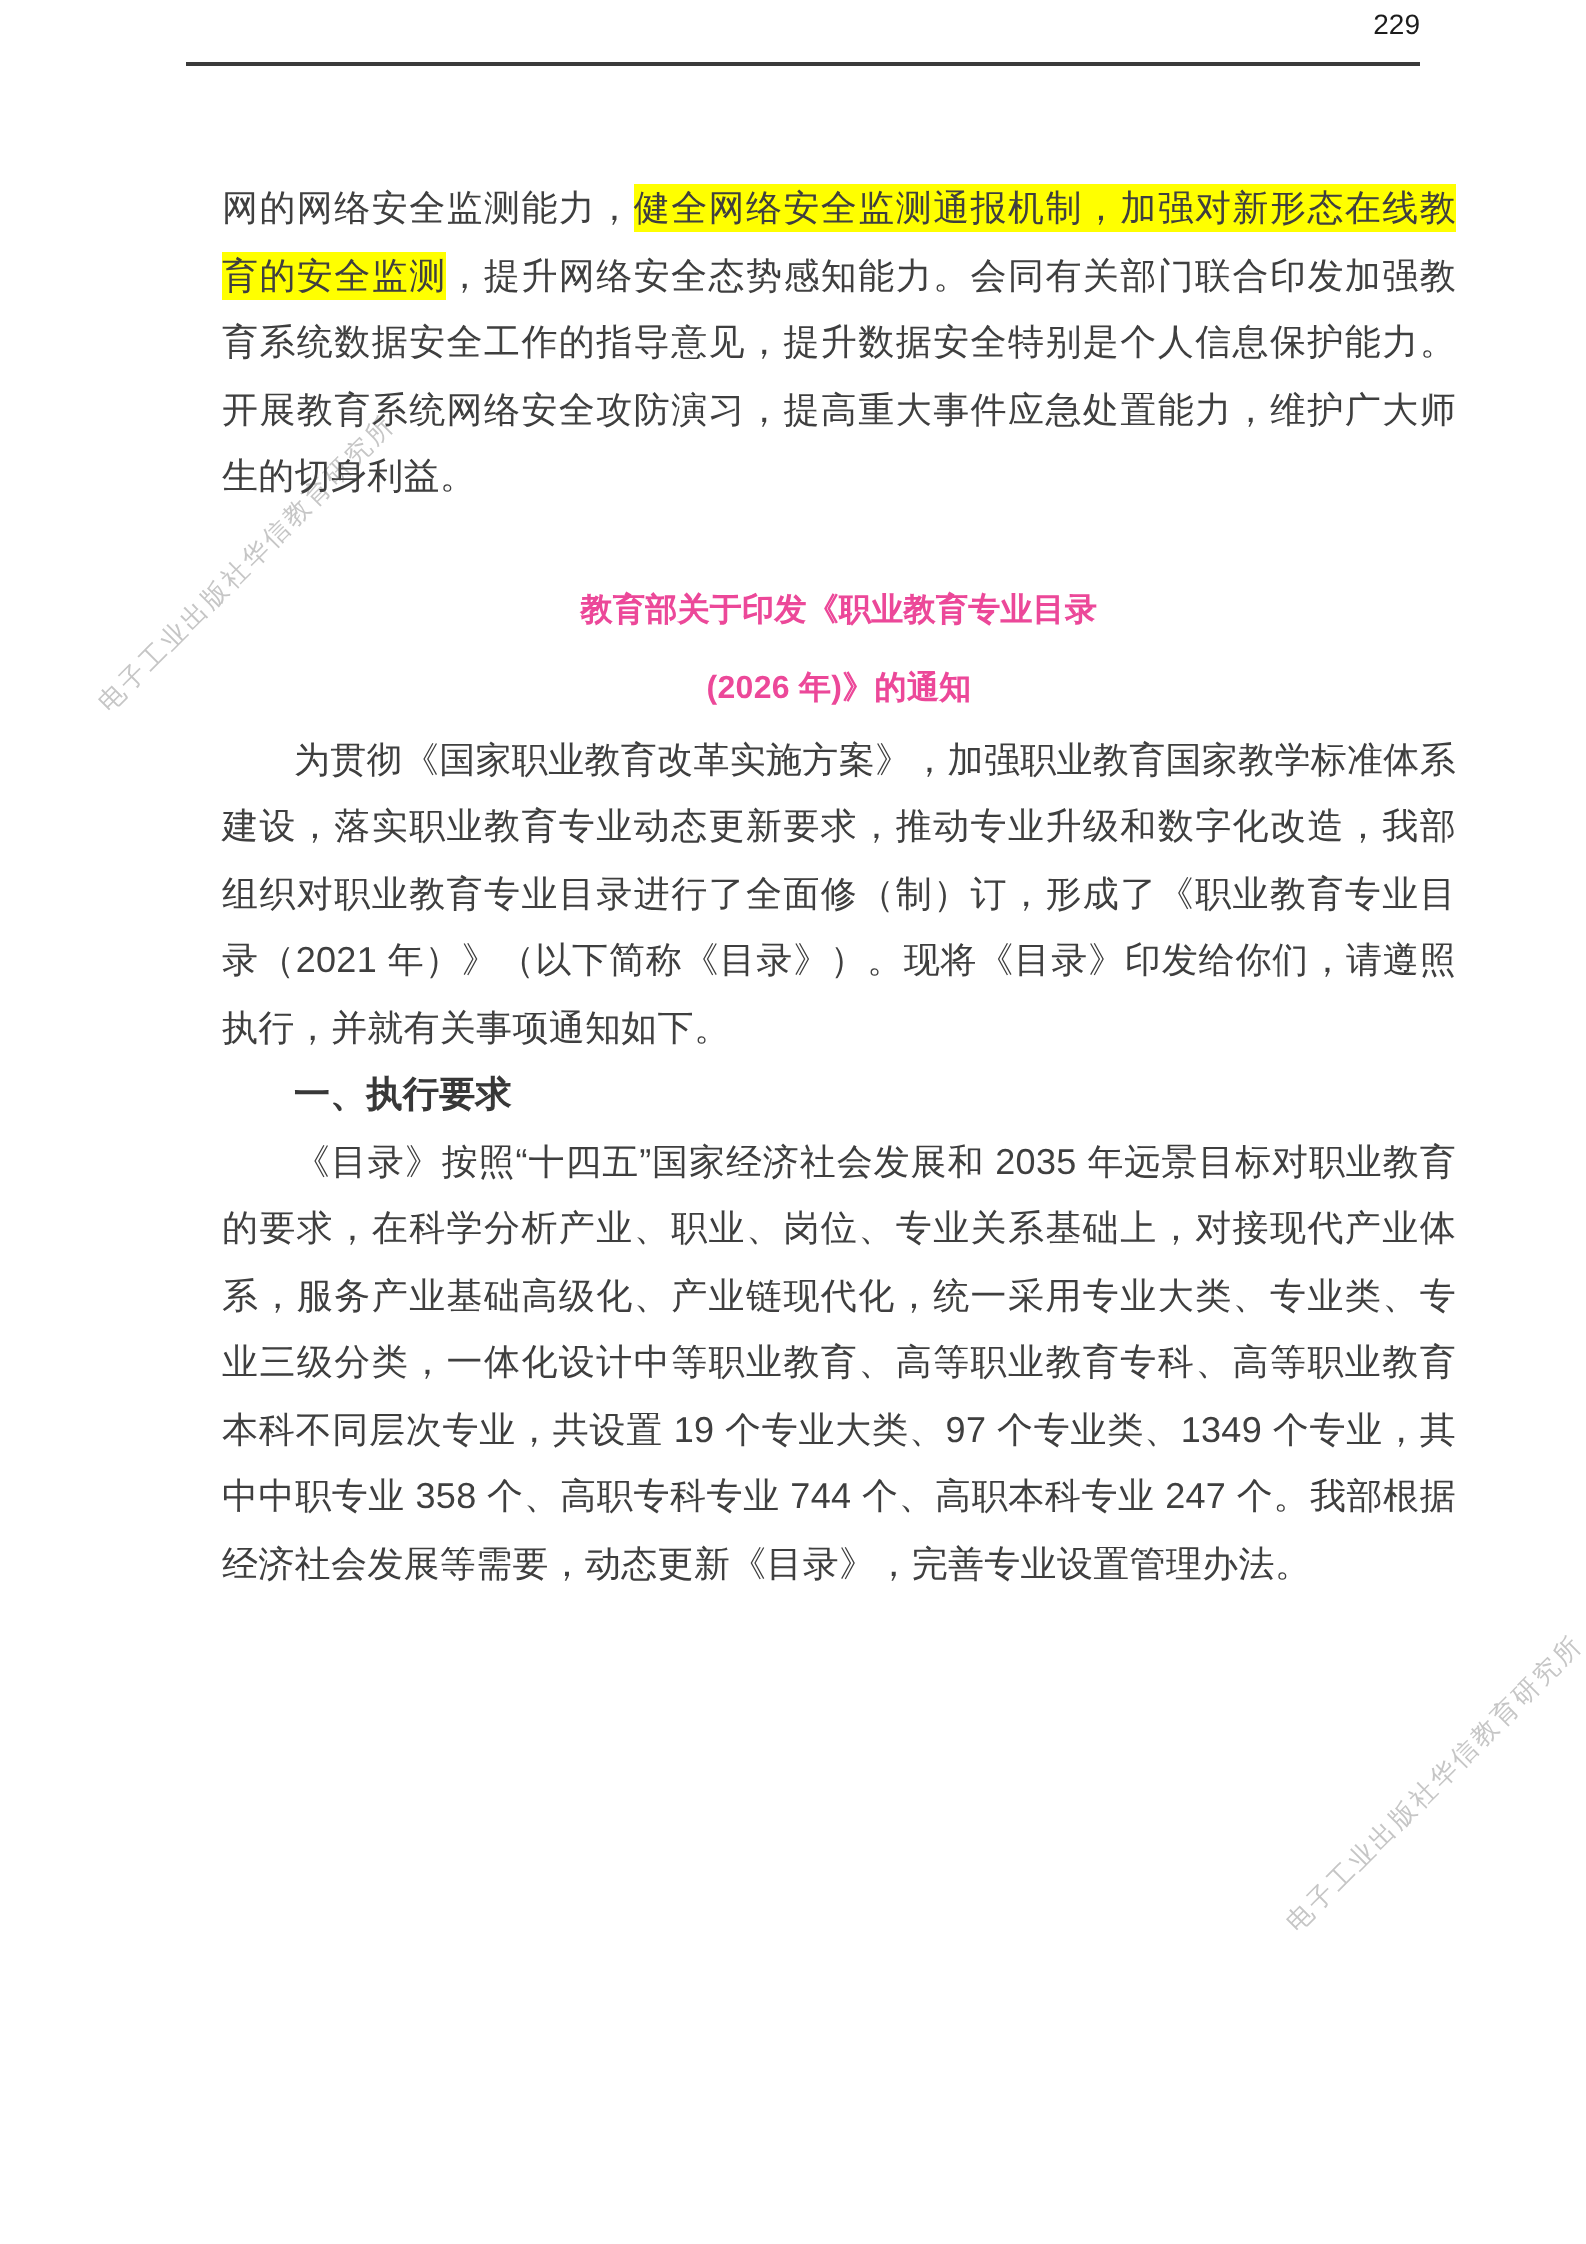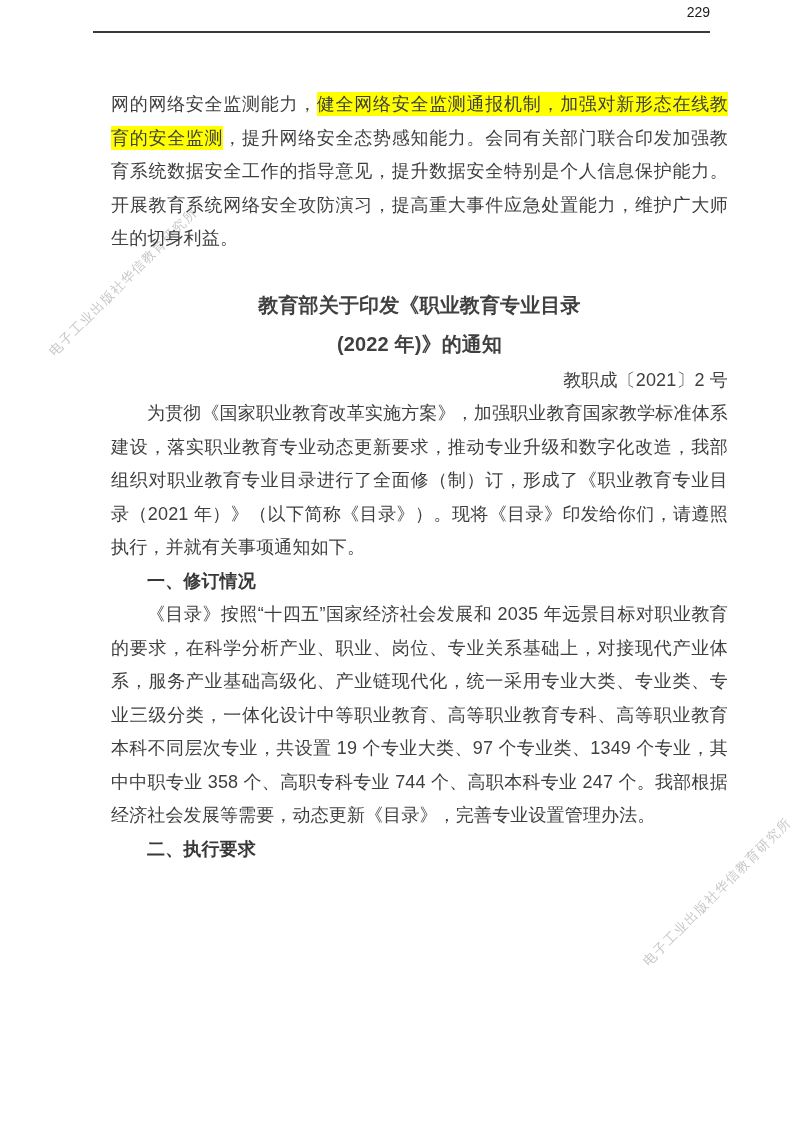--- a/index.html
+++ b/index.html
@@ -47,25 +47,25 @@
     width: 617px;
     font-size: 18px;
     letter-spacing: 0.15px;
     line-height: 33.5px;
     text-align: justify;
   }
   .content p { margin: 0; }
   .hl { background: #ffff00; padding: 2px 0; }
   .doc-title {
     margin: 30px 0 0 0;
-    font-size: 20px;
+    font-size: 16px;
     line-height: 39px;
     font-weight: bold;
     text-align: center;
-    color: #404040;
+    color: #ec4899;
   }
   .doc-title span { display: block; }
   .doc-number {
     margin: 6px 0 0 0;
     text-align: right;
     font-size: 18px;
   }
   .addressee { margin: 30px 0 0 0; }
   .para-indent { text-indent: 2em; }
   .first-body { margin: 31px 0 0 0; }
@@ -89,30 +89,28 @@
 
   <div class="watermark wm-1">电子工业出版社华信教育研究所</div>
   <div class="watermark wm-2">电子工业出版社华信教育研究所</div>
 
   <div class="content">
 
     <p><span>网的网络安全监测能力，</span><span class="hl">健全网络安全监测通报机制，加强对新形态在线教育的安全监测</span><span>，提升网络安全态势感知能力。会同有关部门联合印发加强教育系统数据安全工作的指导意见，提升数据安全特别是个人信息保护能力。开展教育系统网络安全攻防演习，提高重大事件应急处置能力，维护广大师生的切身利益。</span></p>
 
     <h1 class="doc-title">
       <span>教育部关于印发《职业教育专业目录</span>
-      <span>(2022 年)》的通知</span>
+      <span>(2026 年)》的通知</span>
     </h1>
 
-    <p class="doc-number">教职成〔2021〕2 号</p>
 
 
     <p class="para-indent first-body">为贯彻《国家职业教育改革实施方案》，加强职业教育国家教学标准体系建设，落实职业教育专业动态更新要求，推动专业升级和数字化改造，我部组织对职业教育专业目录进行了全面修（制）订，形成了《职业教育专业目录（2021 年）》（以下简称《目录》）。现将《目录》印发给你们，请遵照执行，并就有关事项通知如下。</p>
 
-    <h2 class="section-heading">一、修订情况</h2>
+    <h2 class="section-heading">一、执行要求</h2>
 
     <p class="para-indent">《目录》按照“十四五”国家经济社会发展和 2035 年远景目标对职业教育的要求，在科学分析产业、职业、岗位、专业关系基础上，对接现代产业体系，服务产业基础高级化、产业链现代化，统一采用专业大类、专业类、专业三级分类，一体化设计中等职业教育、高等职业教育专科、高等职业教育本科不同层次专业，共设置 19 个专业大类、97 个专业类、1349 个专业，其中中职专业 358 个、高职专科专业 744 个、高职本科专业 247 个。我部根据经济社会发展等需要，动态更新《目录》，完善专业设置管理办法。</p>
 
-    <h2 class="section-heading">二、执行要求</h2>
 
 
   </div>
 
 </div>
 
 </body></html>

